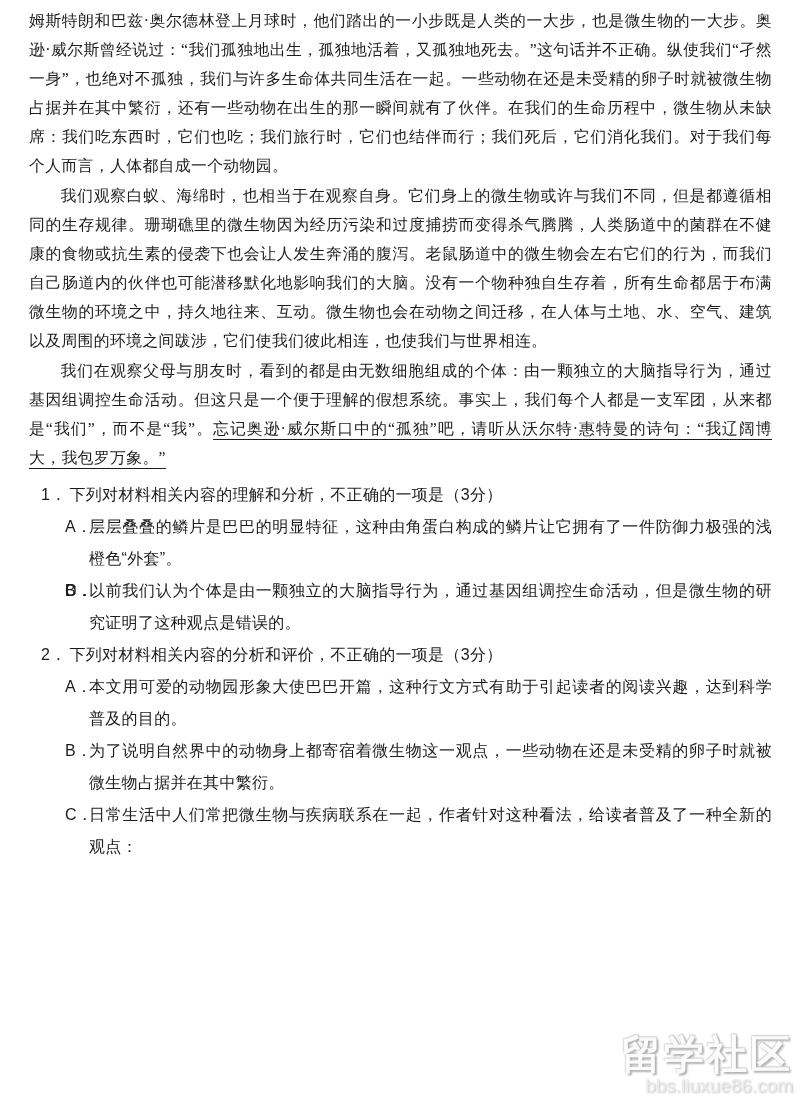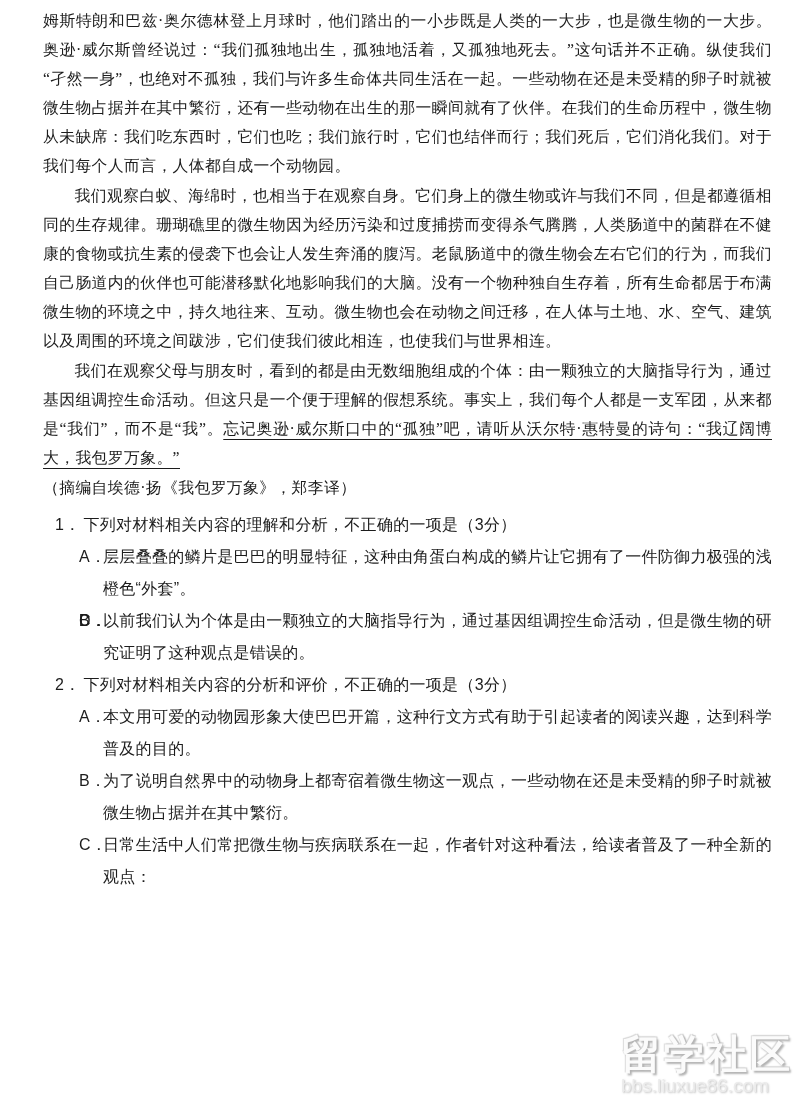--- a/index.html
+++ b/index.html
@@ -11,21 +11,21 @@
     width: 802px;
     height: 1100px;
     position: relative;
     overflow: hidden;
     color: #1c1c1c;
   }
   .page {
     box-sizing: border-box;
     width: 802px;
     height: 1100px;
-    padding: 6px 30px 0 43px;
+    padding: 6px 30px 0 29px;
     position: relative;
   }
   
   .passage p {
     margin: 0;
     font-family: "Liberation Serif", "DejaVu Serif", serif;
     font-size: 15.8px;
     line-height: 29px;
     text-align: justify;
     letter-spacing: 0.4px;
@@ -76,21 +76,21 @@
   .option .letter {
     position: absolute;
     left: 36px;
     top: 0;
   }
   
   .watermark {
     position: absolute;
     right: 9px;
     bottom: 5px;
-    text-align: left;
+    text-align: right;
     font-family: "Liberation Sans", "DejaVu Sans", sans-serif;
     user-select: none;
     line-height: 1;
   }
   .wm-title {
     font-size: 40px;
     font-weight: bold;
     letter-spacing: 3px;
     color: #fbfbfb;
     text-shadow: 2px 2px 2px #b3b3b3, -1px -1px 1px #d9d9d9, 1px -1px 1px #cccccc;
@@ -105,21 +105,20 @@
 </style>
 </head>
 <body>
 
 <div class="page">
 
   <div class="passage">
     <p>姆斯特朗和巴兹·奥尔德林登上月球时，他们踏出的一小步既是人类的一大步，也是微生物的一大步。奥逊·威尔斯曾经说过：“我们孤独地出生，孤独地活着，又孤独地死去。”这句话并不正确。纵使我们“孑然一身”，也绝对不孤独，我们与许多生命体共同生活在一起。一些动物在还是未受精的卵子时就被微生物占据并在其中繁衍，还有一些动物在出生的那一瞬间就有了伙伴。在我们的生命历程中，微生物从未缺席：我们吃东西时，它们也吃；我们旅行时，它们也结伴而行；我们死后，它们消化我们。对于我们每个人而言，人体都自成一个动物园。</p>
     <p class="indent">我们观察白蚁、海绵时，也相当于在观察自身。它们身上的微生物或许与我们不同，但是都遵循相同的生存规律。珊瑚礁里的微生物因为经历污染和过度捕捞而变得杀气腾腾，人类肠道中的菌群在不健康的食物或抗生素的侵袭下也会让人发生奔涌的腹泻。老鼠肠道中的微生物会左右它们的行为，而我们自己肠道内的伙伴也可能潜移默化地影响我们的大脑。没有一个物种独自生存着，所有生命都居于布满微生物的环境之中，持久地往来、互动。微生物也会在动物之间迁移，在人体与土地、水、空气、建筑以及周围的环境之间跋涉，它们使我们彼此相连，也使我们与世界相连。</p>
     <p class="indent"><span>我们在观察父母与朋友时，看到的都是由无数细胞组成的个体：由一颗独立的大脑指导行为，通过基因组调控生命活动。但这只是一个便于理解的假想系统。事实上，我们每个人都是一支军团，从来都是“我们”，而不是“我”。</span><span class="underlined">忘记奥逊·威尔斯口中的“孤独”吧，请听从沃尔特·惠特曼的诗句：“我辽阔博大，我包罗万象。”</span></p>
-    <p class="attribution">（摘编自埃德·扬《我包罗万象》，郑李译）</p>
   </div>
 
   <div class="questions">
 
     <div class="question">
       <div class="stem"><span class="qnum">1．</span><span>下列对材料相关内容的理解和分析，不正确的一项是（3分）</span></div>
 
       <div class="option">
         <span class="letter">A．</span><span>层层叠叠的鳞片是巴巴的明显特征，这种由角蛋白构成的鳞片让它拥有了一件防御力极强的浅橙色“外套”。</span>
       </div>

